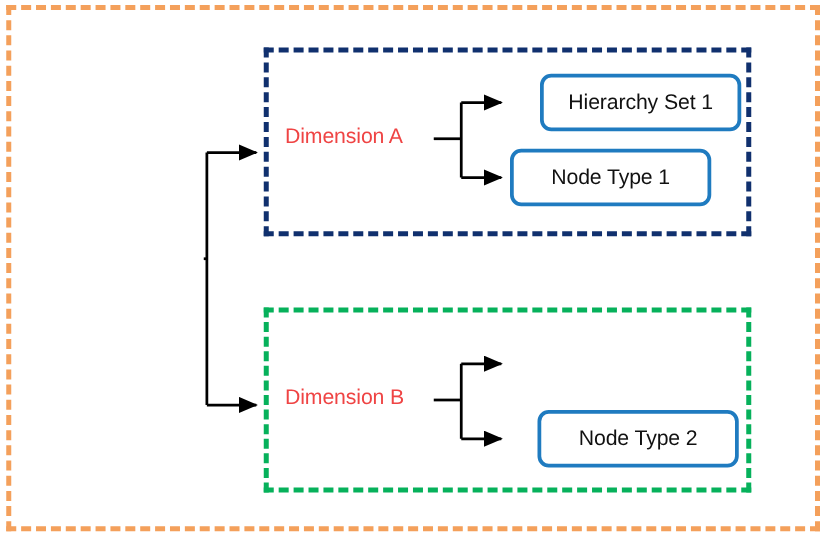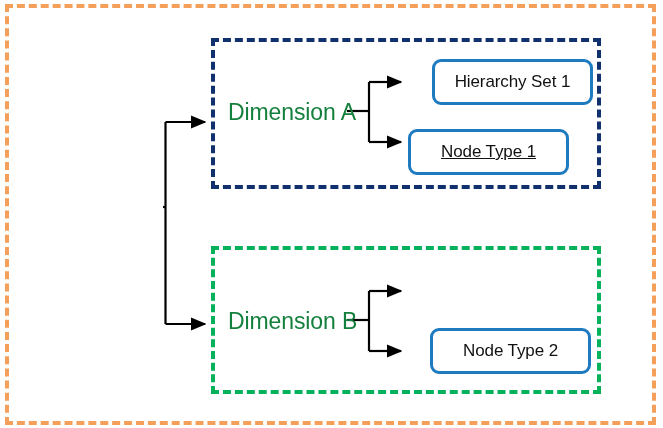--- a/index.html
+++ b/index.html
@@ -44,29 +44,29 @@
     background:#ffffff;
     display:flex;
     align-items:center;
     justify-content:center;
     font-size:17px;
     color:#111111;
     letter-spacing:-0.1px;
     white-space:nowrap;
   }
   #node-hs1{ left:432px; top:59px; }
-  #node-nt1{ left:408px; top:129px;text-decoration:underline; }
+  #node-nt1{ left:408px; top:119px; }
   #node-hs2{ left:408px; top:268px; }
   #node-nt2{ left:430px; top:328px; }
 
   
   .label{
     position:absolute;
-    font-size:23px;
-    color:#15803d;
+    font-size:17px;
+    color:#ef4444;
     white-space:nowrap;
     letter-spacing:-0.1px;
   }
   #label-application{ left:55px; top:194px; }
   #label-dimension-a{ left:228px; top:99px; }
   #label-dimension-b{ left:228px; top:308px; }
 
   
   #connectors{
     position:absolute;

